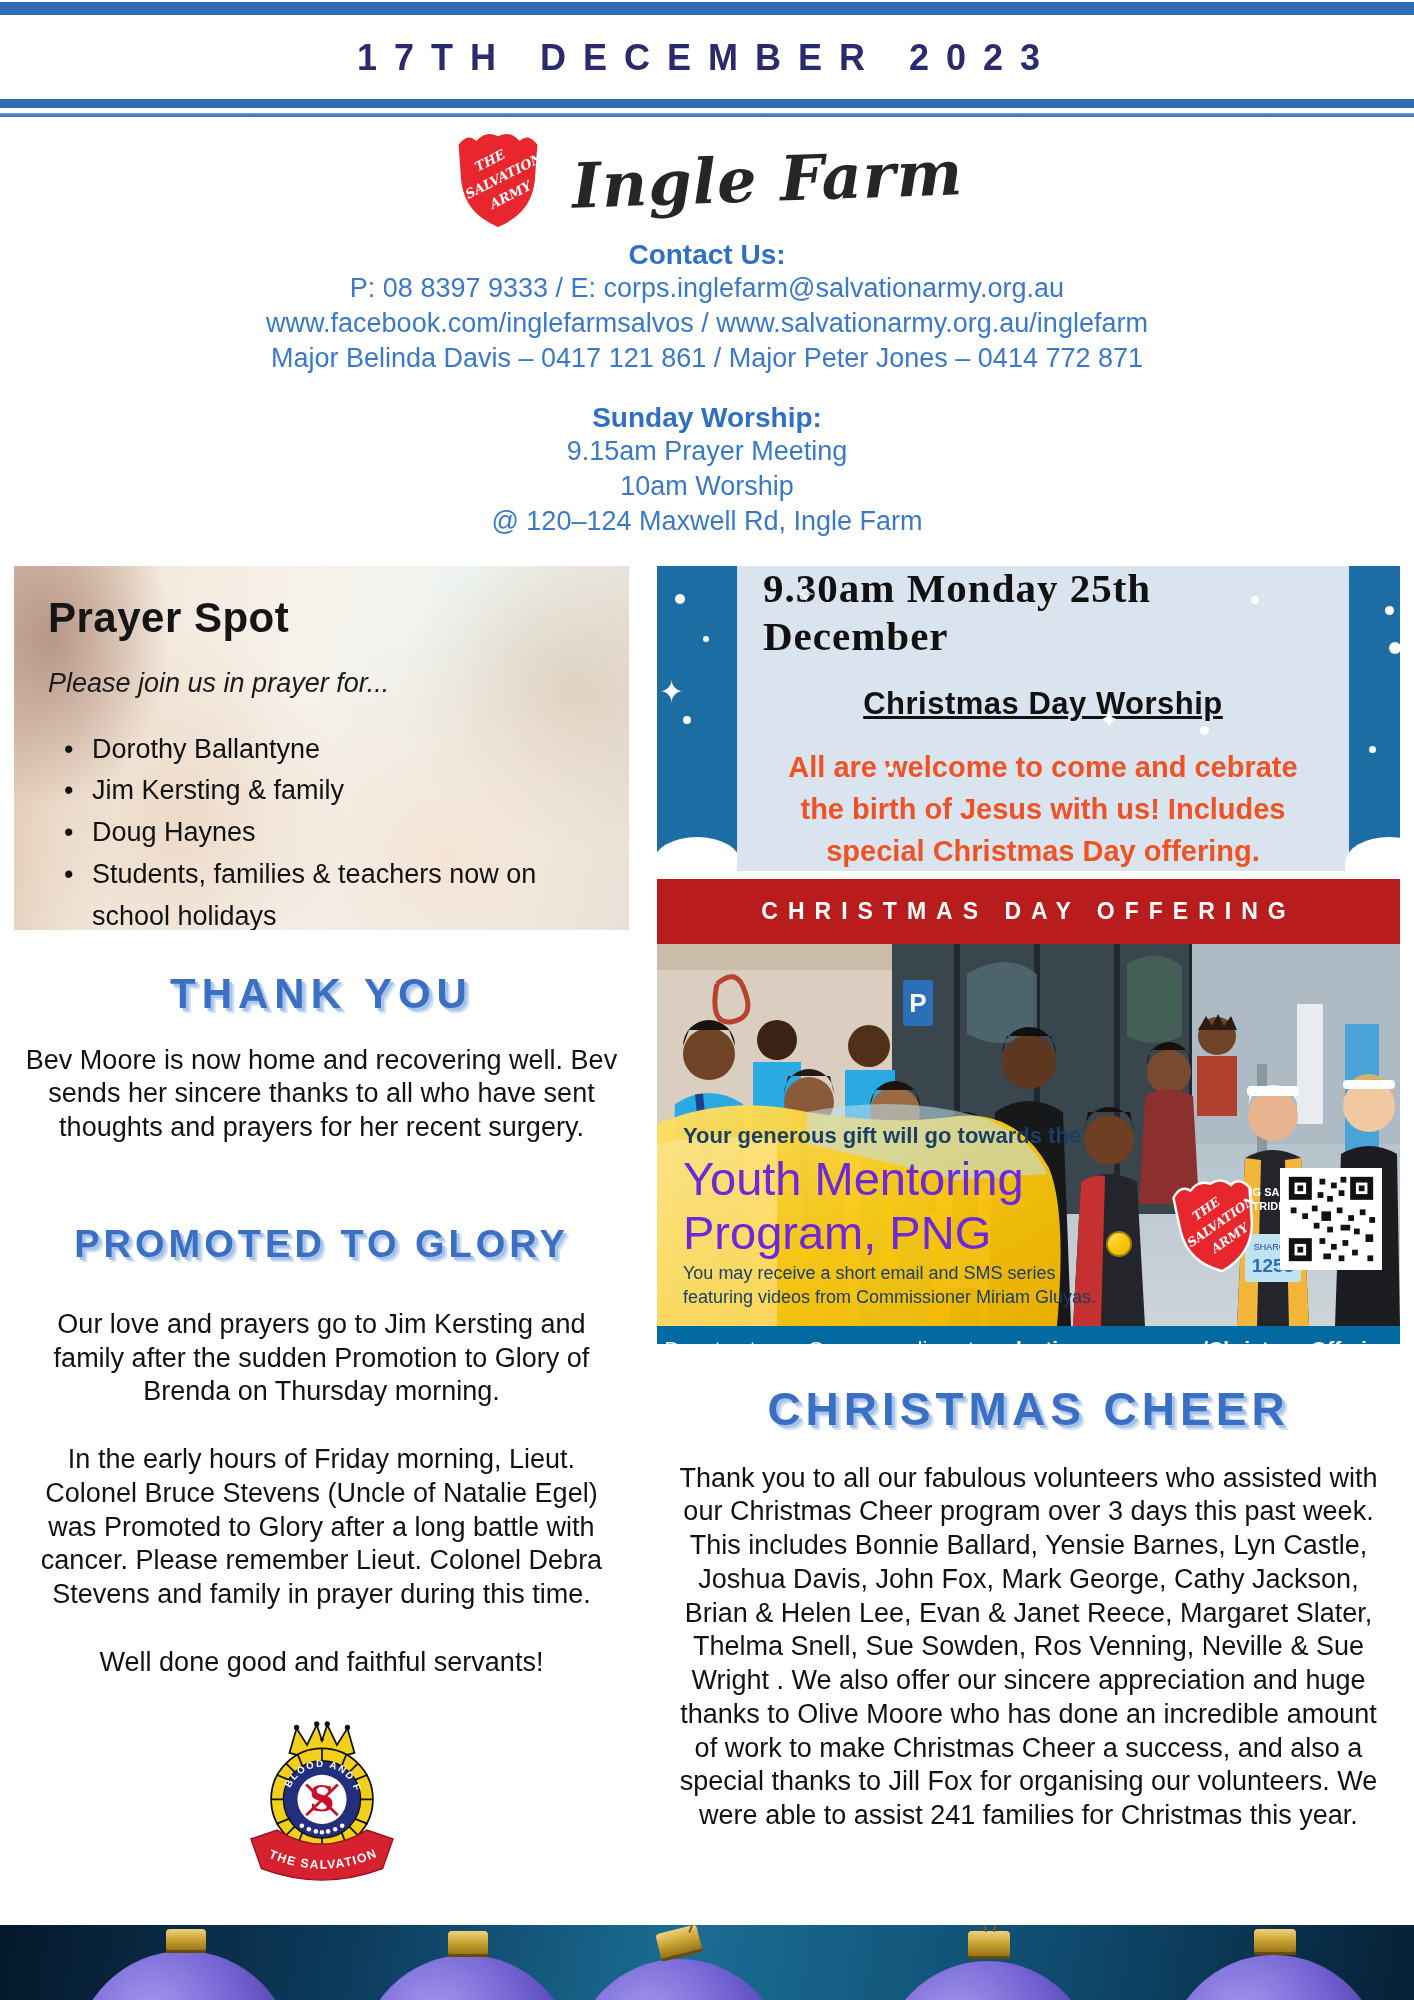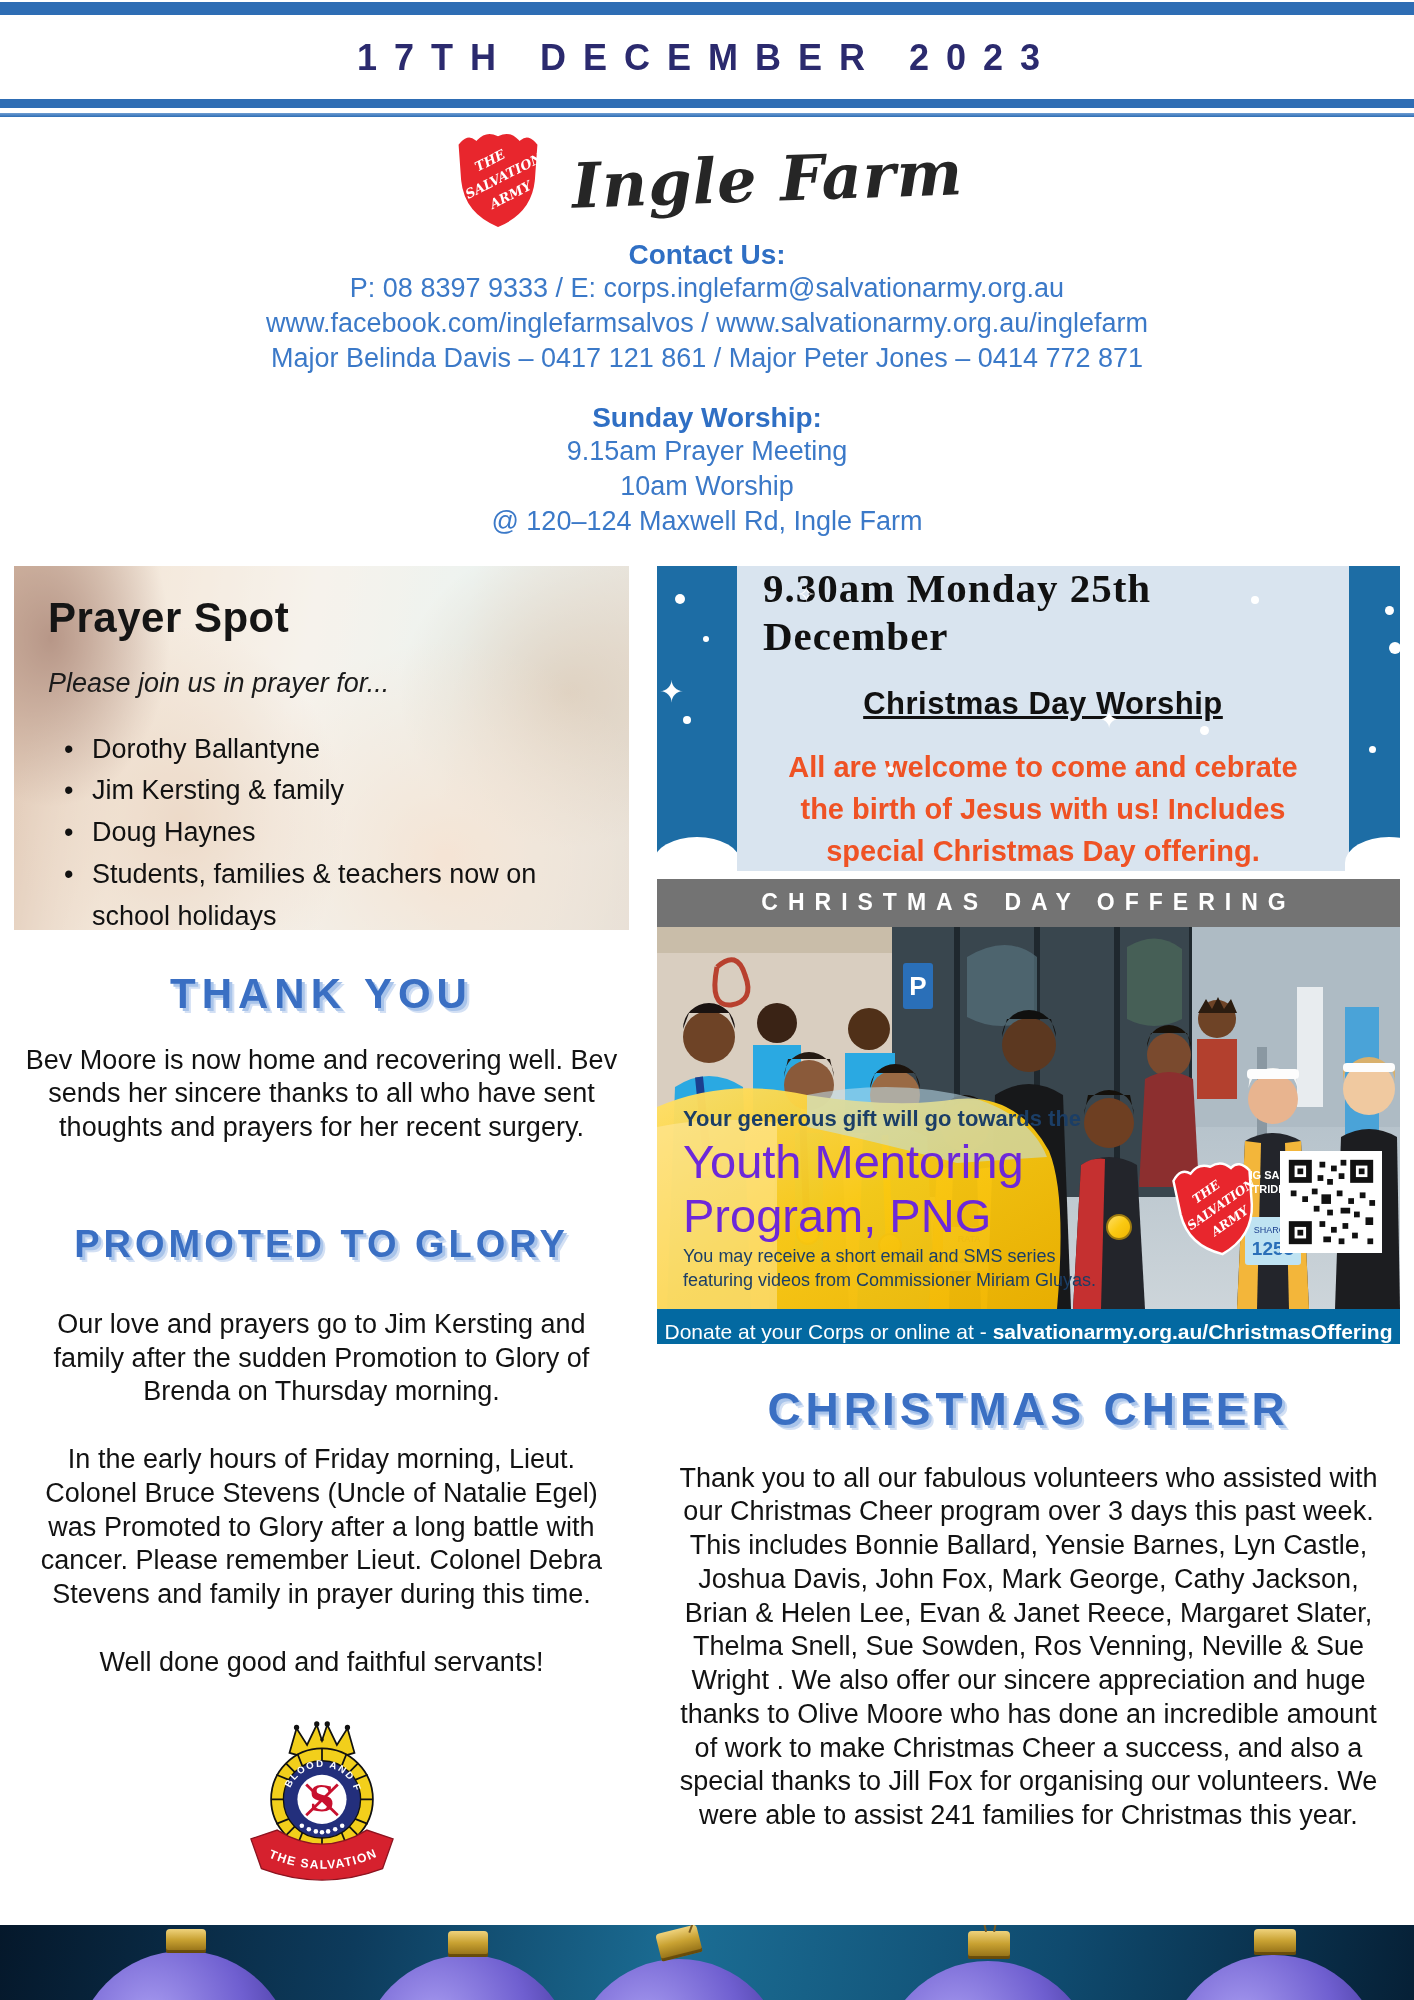--- a/index.html
+++ b/index.html
@@ -66,21 +66,21 @@
   .snow-dot{position:absolute;background:#fff;border-radius:50%;}
   .snow-mound{position:absolute;bottom:-18px;left:50%;transform:translateX(-50%);width:88px;height:52px;background:#fff;border-radius:50% 50% 0 0;}
   .worship-inner{position:relative;flex:1;background:#d9e4ef;display:flex;flex-direction:column;align-items:center;justify-content:center;padding:10px 26px;}
   .worship-title{font-family:"Liberation Serif", serif;font-weight:bold;font-size:41px;color:#111;letter-spacing:1px;}
   .worship-sub{font-size:31px;font-weight:bold;color:#111;text-decoration:underline;margin-top:26px;letter-spacing:.5px;}
   .worship-orange{font-size:29px;font-weight:bold;color:#ef5224;text-align:center;line-height:1.45;margin-top:24px;width:560px;}
   .sparkle{position:absolute;color:#fff;}
 
   
   .offering-card{position:relative;margin-top:8px;height:465px;overflow:hidden;}
-  .offering-banner{height:48px;background:#737373;color:#fff;display:flex;align-items:center;justify-content:center;
+  .offering-banner{height:65px;background:#b91c1c;color:#fff;display:flex;align-items:center;justify-content:center;
     font-size:23px;font-weight:600;letter-spacing:10px;}
   .offering-photo{position:relative;height:382px;overflow:hidden;}
   .offering-photo svg{display:block;}
   .offering-text{position:absolute;left:26px;bottom:16px;z-index:5;}
   .gift-intro{font-size:22px;font-weight:bold;color:#1b3e66;}
   .program-title{font-size:47px;font-weight:400;color:#6d28d9;line-height:1.02;margin-top:6px;}
   .offer-note{font-size:18px;color:#1b3e66;margin-top:4px;line-height:1.35;}
   .donate-bar{height:47px;background:#0369a1;color:#fff;display:flex;align-items:center;justify-content:center;font-size:21px;}
   .donate-bar b{margin-left:6px;}
   .offer-shield{position:absolute;right:138px;bottom:52px;z-index:6;transform:rotate(-8deg);}

